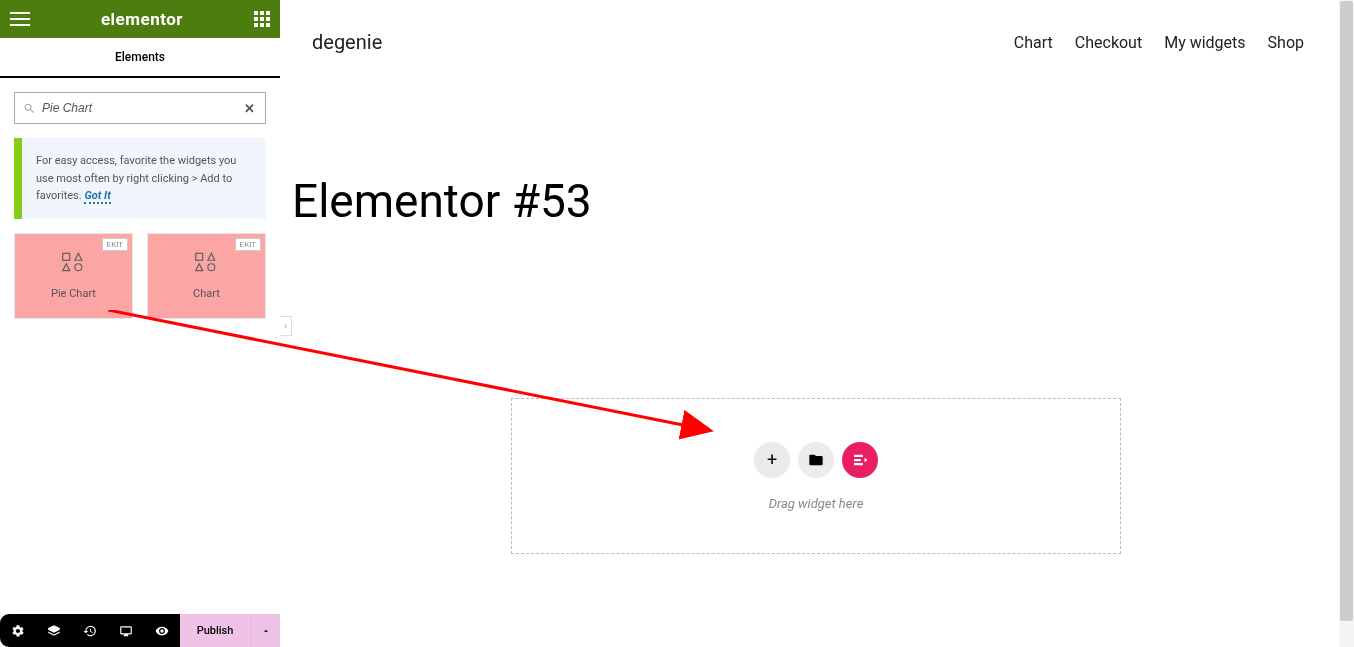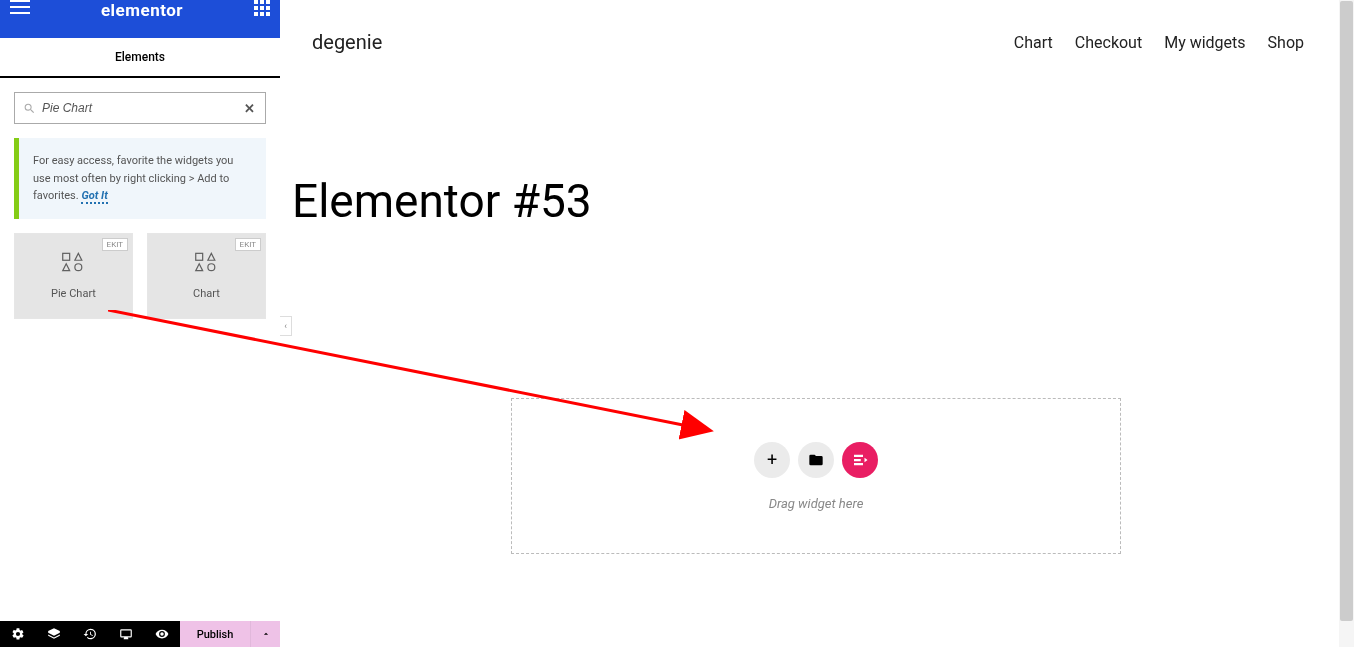--- a/index.html
+++ b/index.html
@@ -1,49 +1,49 @@
 <!DOCTYPE html>
 <html><head>
 <meta charset="utf-8">
 <style>
 * { box-sizing: border-box; margin: 0; padding: 0; }
 body { font-family: -apple-system, BlinkMacSystemFont, "Segoe UI", Roboto, Arial, sans-serif; background: #fff; width: 1354px; height: 647px; overflow: hidden; position: relative; }
 
 .sidebar { position: absolute; left: 0; top: 0; width: 280px; height: 647px; background: #fff; display: flex; flex-direction: column; }
 
-.header-bar { height: 38px; background: #1d4ed8; display: flex; justify-content: space-between; padding: 0 10px; }
+.header-bar { height: 38px; background: #4d7c0f; display: flex; align-items: center; justify-content: space-between; padding: 0 10px; }
 .hamburger-icon { width: 20px; height: 14px; display: flex; flex-direction: column; justify-content: space-between; cursor: pointer; }
 .hamburger-icon span { display: block; height: 2px; background: #fff; width: 100%; }
 .logo { color: #fff; font-weight: 700; font-size: 17px; letter-spacing: 0.5px; }
 .apps-icon { width: 16px; height: 16px; display: grid; grid-template-columns: repeat(3, 4px); grid-template-rows: repeat(3, 4px); gap: 2px; cursor: pointer; }
 .apps-icon span { background: #fff; }
 
 .tabs { display: flex; border-bottom: 1px solid #e6e6e6; }
 .tab { flex: 1; text-align: center; padding: 12px 4px; font-size: 12px; color: #888; cursor: pointer; }
 .tab.active { color: #000; font-weight: 500; border-bottom: 2px solid #000; margin-bottom: -1px; }
 
 .search-wrap { padding: 14px; }
 .search-box { position: relative; border: 1px solid #aaa; background: #fff; height: 32px; display: flex; align-items: center; padding: 0 8px; }
 .search-box svg.search-icon { width: 13px; height: 13px; fill: #aaa; margin-right: 6px; flex-shrink: 0; }
 .search-input { border: none; outline: none; flex: 1; font-size: 12px; font-style: italic; color: #555; background: transparent; }
 .clear-icon { color: #555; font-size: 13px; font-weight: bold; cursor: pointer; padding: 0 2px; }
 
-.tip-box { margin: 0 14px 14px 14px; background: #f0f6fb; border-left: 5px solid #84cc16; padding: 14px; font-size: 11px; color: #555; line-height: 1.6; }
+.tip-box { margin: 0 14px 14px 14px; background: #f0f6fb; border-left: 8px solid #84cc16; padding: 14px; font-size: 11px; color: #555; line-height: 1.6; }
 .tip-box .got-it { color: #2271b1; font-style: italic; font-weight: 700; border-bottom: 2px dotted #2271b1; cursor: pointer; }
 
 .widgets-grid { display: flex; gap: 14px; padding: 0 14px; }
-.widget-card { flex: 1; border: 1px solid #e6e6e6; background: #e5e5e5; position: relative; height: 86px; display: flex; flex-direction: column; align-items: center; justify-content: center; cursor: grab; }
+.widget-card { flex: 1; border: 1px solid #e6e6e6; background: #fca5a5; position: relative; height: 86px; display: flex; flex-direction: column; align-items: center; justify-content: center; cursor: grab; }
 .widget-badge { position: absolute; top: 4px; right: 4px; border: 1px solid #ccc; font-size: 8px; padding: 1px 4px; color: #888; background: #fff; }
 .widget-icon { margin-bottom: 10px; }
 .widget-icon svg { width: 26px; height: 22px; fill: none; stroke: #616161; stroke-width: 1.4; }
 .widget-label { font-size: 11px; color: #555; }
 
 .collapse-handle { position: absolute; left: 280px; top: 316px; width: 12px; height: 20px; background: #fff; border: 1px solid #ddd; border-left: none; display: flex; align-items: center; justify-content: center; font-size: 9px; color: #888; cursor: pointer; }
 
-.footer-bar { position: absolute; bottom: 0; left: 0; width: 280px; height: 26px; display: flex; background: #000; }
+.footer-bar { position: absolute; bottom: 0; left: 0; width: 280px; height: 33px; display: flex; background: #000; border-radius: 9px; }
 .footer-btn { width: 36px; display: flex; align-items: center; justify-content: center; cursor: pointer; }
 .footer-btn svg { width: 14px; height: 14px; fill: #fff; }
 .publish-btn { flex: 1; background: #efc2e7; color: #000; font-size: 11px; font-weight: 500; display: flex; align-items: center; justify-content: center; cursor: pointer; }
 .publish-chevron { width: 30px; background: #eec2e7; display: flex; align-items: center; justify-content: center; cursor: pointer; border-left: 1px solid rgba(0,0,0,0.05); }
 .publish-chevron svg { width: 10px; height: 10px; fill: #000; }
 
 .canvas { position: absolute; left: 292px; top: 0; width: 1048px; height: 647px; background: #fff; }
 .site-header { display: flex; justify-content: space-between; align-items: center; padding: 30px 16px 20px 20px; }
 .site-title { font-size: 20px; color: #222; }
 .nav-links { display: flex; gap: 22px; margin-right: 20px; }

